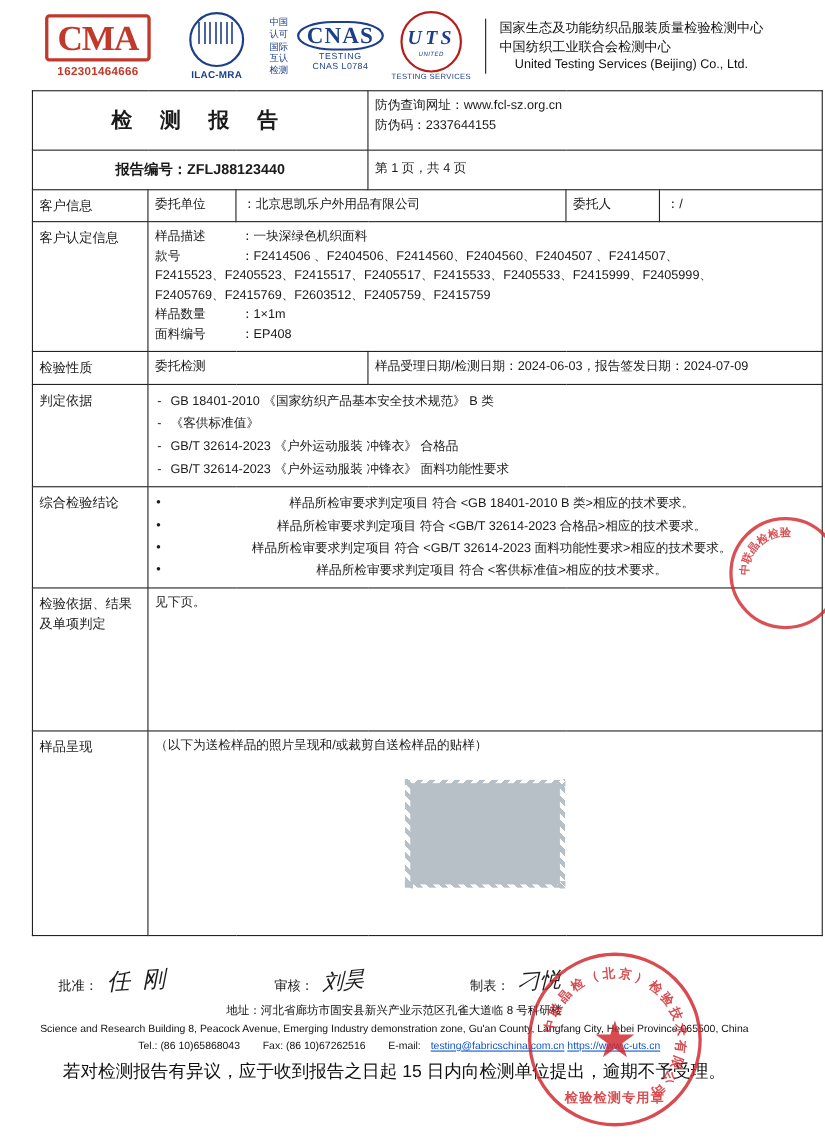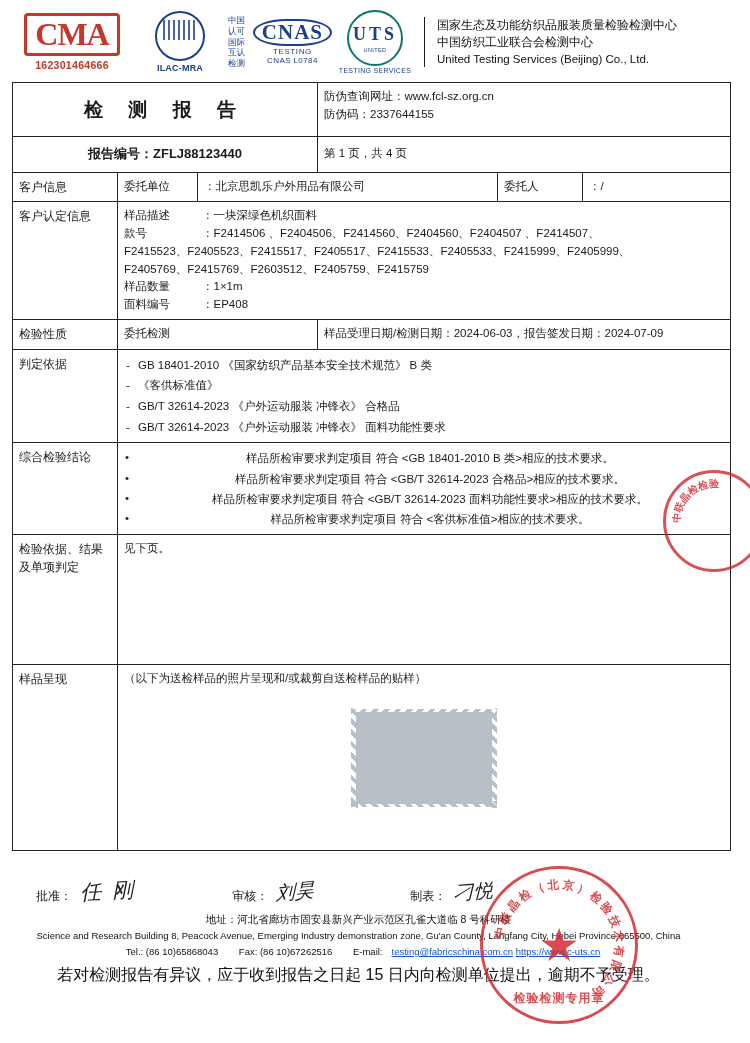--- a/index.html
+++ b/index.html
@@ -13,21 +13,21 @@
     font-family: "Liberation Sans", sans-serif;
     color: #1a1a1a;
     position: relative;
     overflow: hidden;
   }
   .page {
     width: 717px;
     height: 1043px;
     position: relative;
     box-sizing: border-box;
-    padding: 0 12px;
+    padding: 0 29px;
     border-radius: 28px;
   }
 
   
   .logo-row {
     display: flex;
     align-items: center;
     padding: 8px 0 6px 0;
     height: 82px;
     box-sizing: border-box;
@@ -129,23 +129,24 @@
   }
 
   .logo-uts {
     width: 86px;
     flex: 0 0 auto;
     text-align: center;
   }
   .uts-circle {
     width: 52px; height: 52px;
     border-radius: 50%;
-    border: 2px solid #0f766e;
+    border: 2px solid #b91c1c;
     margin: 0 auto;
     position: relative;
+    font-style: italic;
   }
   .uts-letters {
     font-family: "Liberation Serif", serif;
     font-size: 18px;
     font-weight: bold;
     color: #1b3f8b;
     letter-spacing: 3px;
     position: absolute;
     top: 12px; left: 0; right: 0;
   }
@@ -170,20 +171,21 @@
     margin-left: 6px;
   }
   .logo-company div {
     font-size: 12px;
     line-height: 1.42;
     color: #111;
     white-space: nowrap;
   }
   .logo-company .en {
     font-size: 11.5px;
+    text-align: center;
   }
 
   
   table.doc {
     width: 100%;
     border-collapse: collapse;
     table-layout: fixed;
     font-size: 11.5px;
   }
   table.doc td {

